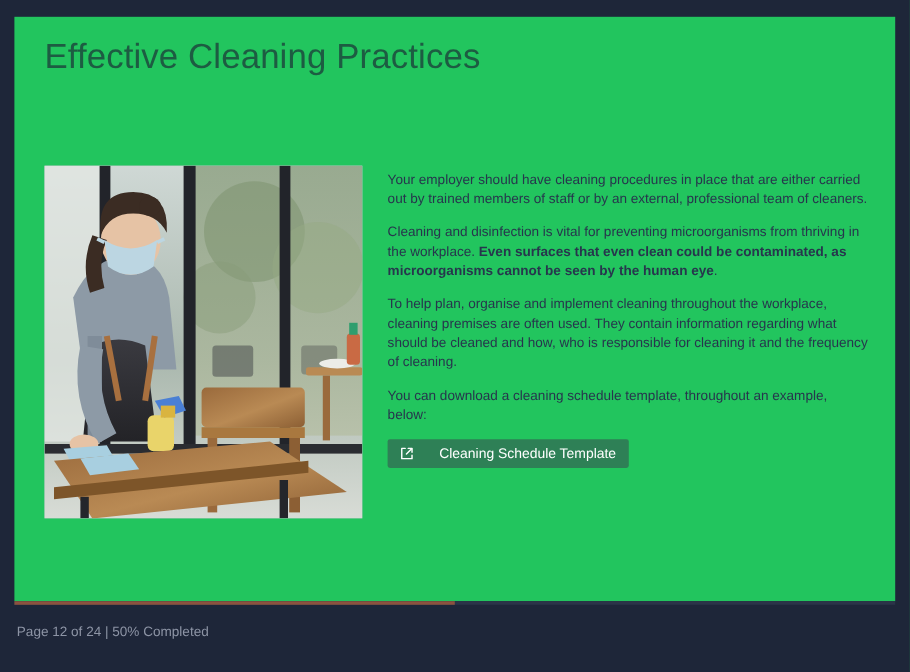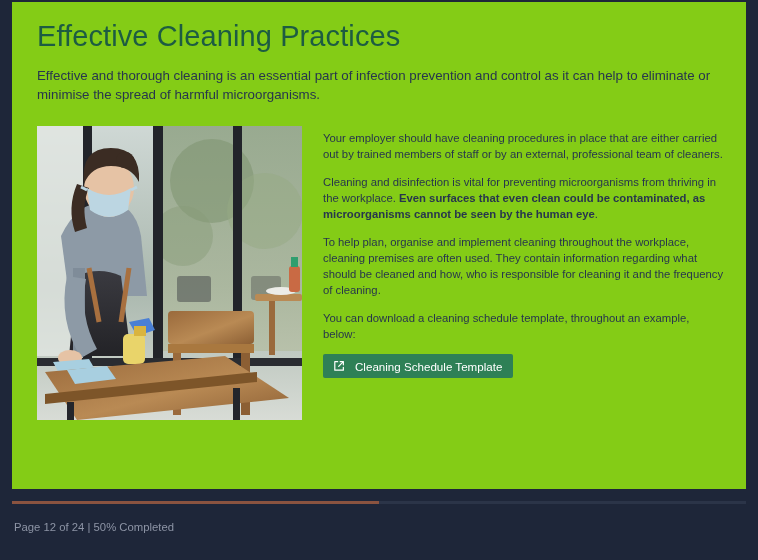--- a/index.html
+++ b/index.html
@@ -19,24 +19,24 @@
   #course-frame {
     position: absolute;
     inset: 0;
     background: #1e2639;
   }
 
   
   #slide-card {
     position: absolute;
     left: 12px;
-    top: 2px;
+    top: 14px;
     width: 734px;
     height: 487px;
-    background: #84cc16;
+    background: #22c55e;
     box-sizing: border-box;
   }
 
   #slide-inner {
     position: absolute;
     left: 25px;
     top: 18px;
     right: 22px;
     bottom: 12px;
   }
@@ -94,21 +94,21 @@
     line-height: 1.42;
     color: #27364d;
   }
   .body-para:last-of-type { margin-bottom: 0; }
   .body-para b { font-weight: bold; }
 
   
   #template-button {
     display: inline-flex;
     align-items: center;
-    gap: 10px;
+    gap: 21px;
     margin-top: 12px;
     padding: 6px 11px 6px 10px;
     background: #2e8056;
     color: #ffffff;
     font-size: 11.6px;
     border: none;
     border-radius: 2px;
     cursor: pointer;
     font-family: "Liberation Sans", sans-serif;
     line-height: 1;
@@ -150,21 +150,20 @@
 </head>
 <body>
 
 <div id="course-frame">
 
   <div id="slide-card">
     <div id="slide-inner">
 
       <h1 id="slide-title">Effective Cleaning Practices</h1>
 
-      <p id="slide-intro">Effective and thorough cleaning is an essential part of infection prevention and control as it can help to eliminate or minimise the spread of harmful microorganisms.</p>
 
       <div id="slide-body">
 
         <div id="slide-photo">
           <svg id="photo-svg" viewBox="0 0 265 294" preserveAspectRatio="xMidYMid slice">
             <defs>
               <linearGradient id="gWin" x1="0" y1="0" x2="0" y2="1">
                 <stop offset="0%" stop-color="#cfd8d5"></stop>
                 <stop offset="55%" stop-color="#aab8ae"></stop>
                 <stop offset="100%" stop-color="#d8dcd6"></stop>

